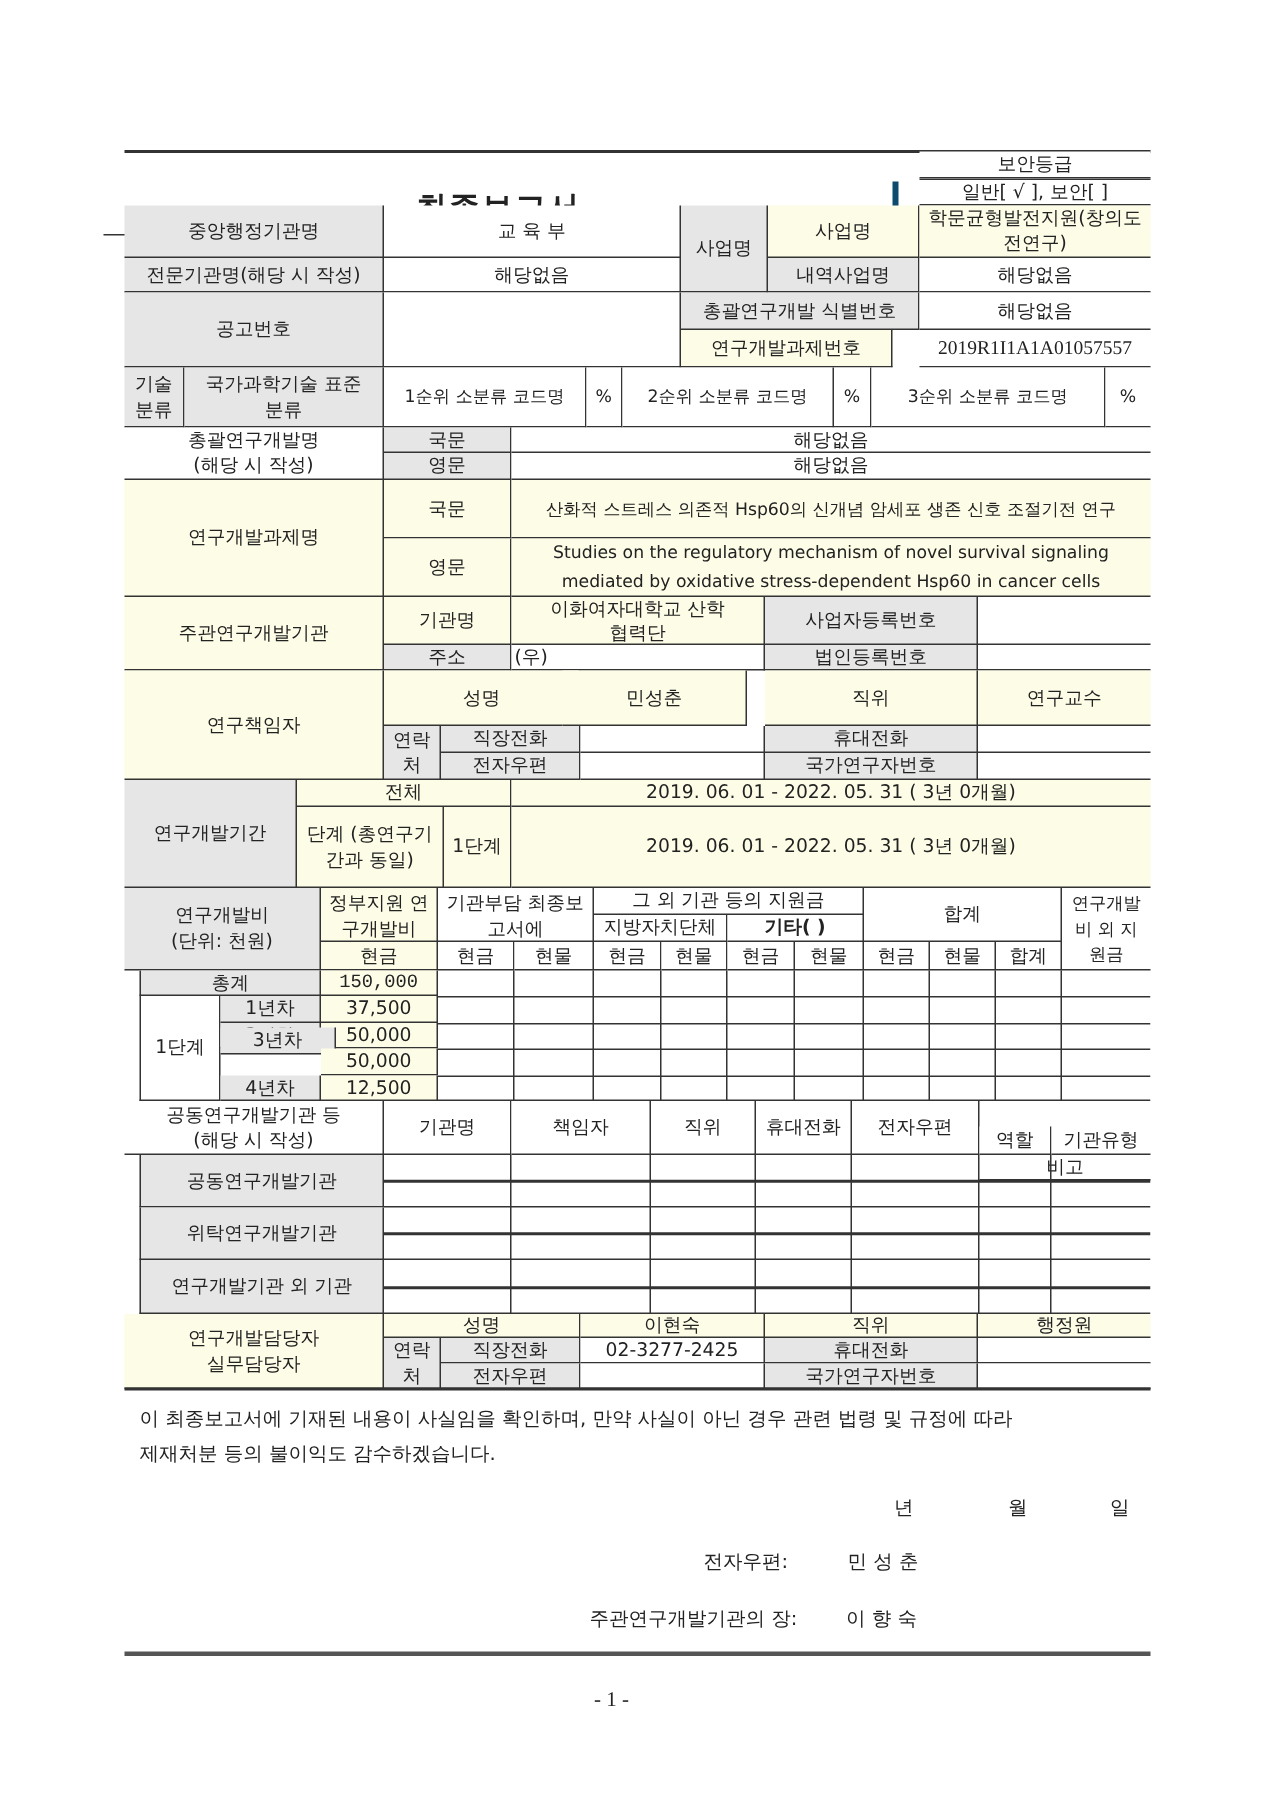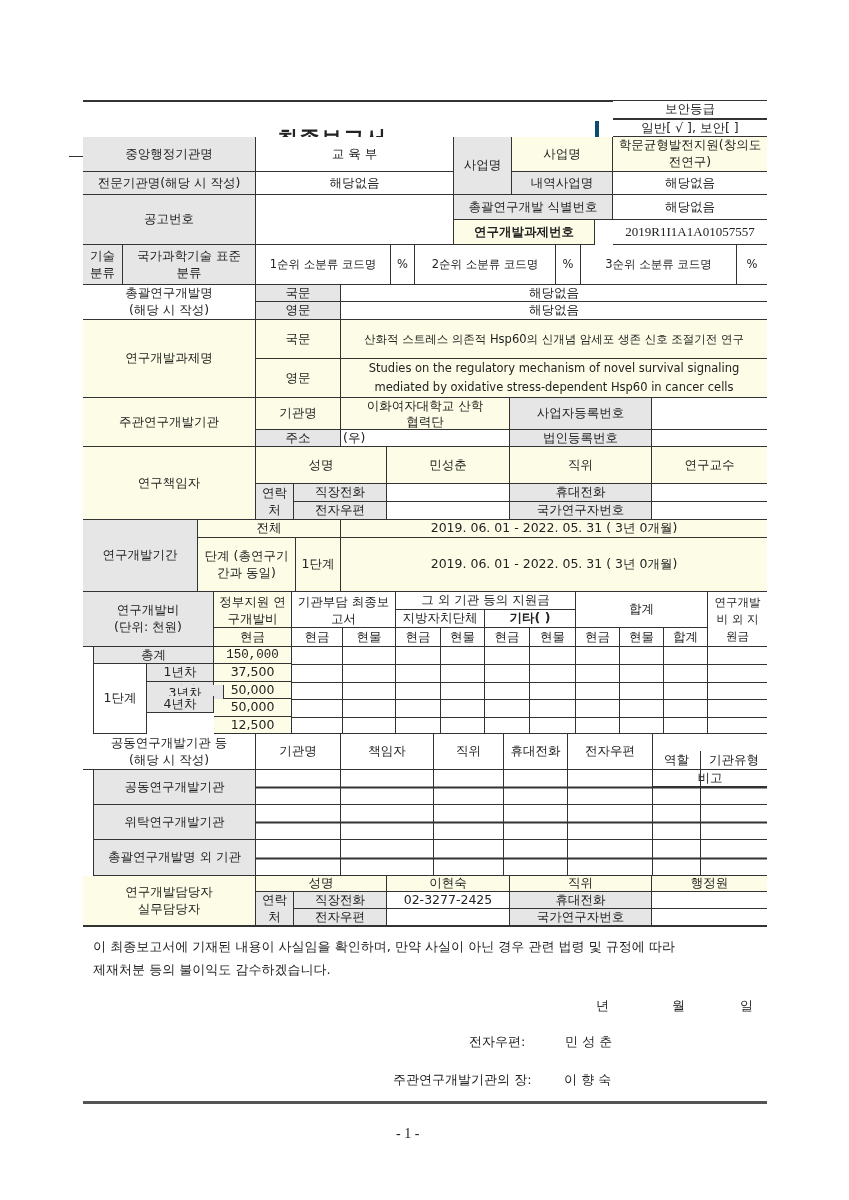--- a/index.html
+++ b/index.html
@@ -32,21 +32,21 @@
 
 <div class="abs c g" style="left:83px;top:172px;width:173px;height:23px;">전문기관명(해당 시 작성)</div>
 <div class="abs c w" style="left:256px;top:172px;width:198px;height:23px;">해당없음</div>
 <div class="abs c g" style="left:512px;top:172px;width:101px;height:23px;">내역사업명</div>
 <div class="abs c w" style="left:613px;top:172px;width:154px;height:23px;border-right:none;">해당없음</div>
 
 <div class="abs c g" style="left:83px;top:195px;width:173px;height:50px;">공고번호</div>
 <div class="abs c w" style="left:256px;top:195px;width:198px;height:50px;"></div>
 <div class="abs c g" style="left:454px;top:195px;width:159px;height:25px;">총괄연구개발 식별번호</div>
 <div class="abs c w" style="left:613px;top:195px;width:154px;height:25px;border-right:none;">해당없음</div>
-<div class="abs c y" style="left:454px;top:220px;width:141px;height:25px;font-weight:bold;">연구개발과제번호</div>
+<div class="abs c y" style="left:454px;top:220px;width:141px;height:25px;">연구개발과제번호</div>
 <div class="abs c w serif" style="left:613px;top:220px;width:154px;height:25px;border-right:none;font-size:13px;">2019R1I1A1A01057557</div>
 
 <div class="abs c g" style="left:83px;top:245px;width:40px;height:40px;padding:0 4px;">기술 분류</div>
 <div class="abs c g" style="left:123px;top:245px;width:133px;height:40px;padding:0 8px;">국가과학기술 표준분류</div>
 <div class="abs c w sm" style="left:256px;top:245px;width:135px;height:40px;">1순위 소분류 코드명</div>
 <div class="abs c w sm" style="left:391px;top:245px;width:24px;height:40px;">%</div>
 <div class="abs c w sm" style="left:415px;top:245px;width:141px;height:40px;">2순위 소분류 코드명</div>
 <div class="abs c w sm" style="left:556px;top:245px;width:25px;height:40px;">%</div>
 <div class="abs c w sm" style="left:581px;top:245px;width:156px;height:40px;">3순위 소분류 코드명</div>
 <div class="abs c w sm" style="left:737px;top:245px;width:30px;height:40px;border-right:none;">%</div>
@@ -71,21 +71,21 @@
 <div class="abs c y" style="left:341px;top:398px;width:169px;height:32px;padding:0 20px;line-height:16px;">이화여자대학교 산학협력단</div>
 <div class="abs c g" style="left:510px;top:398px;width:142px;height:32px;">사업자등록번호</div>
 <div class="abs c w" style="left:652px;top:398px;width:115px;height:32px;border-right:none;"></div>
 <div class="abs c g" style="left:256px;top:430px;width:85px;height:17px;">주소</div>
 <div class="abs c w" style="left:341px;top:430px;width:169px;height:17px;justify-content:flex-start;padding-left:2px;">(우)</div>
 <div class="abs c g" style="left:510px;top:430px;width:142px;height:17px;">법인등록번호</div>
 <div class="abs c w" style="left:652px;top:430px;width:115px;height:17px;border-right:none;"></div>
 
 <div class="abs c y" style="left:83px;top:447px;width:173px;height:73px;">연구책임자</div>
 <div class="abs c y" style="left:256px;top:447px;width:131px;height:37px;">성명</div>
-<div class="abs c y" style="left:387px;top:447px;width:123px;height:37px;">민성춘</div>
+<div class="abs c y" style="left:375px;top:447px;width:123px;height:37px;">민성춘</div>
 <div class="abs c y" style="left:510px;top:447px;width:142px;height:37px;">직위</div>
 <div class="abs c y" style="left:652px;top:447px;width:115px;height:37px;border-right:none;">연구교수</div>
 <div class="abs c g" style="left:256px;top:484px;width:38px;height:36px;">연락처</div>
 <div class="abs c g" style="left:294px;top:484px;width:93px;height:18px;">직장전화</div>
 <div class="abs c w" style="left:387px;top:484px;width:123px;height:18px;"></div>
 <div class="abs c g" style="left:510px;top:484px;width:142px;height:18px;">휴대전화</div>
 <div class="abs c w" style="left:652px;top:484px;width:115px;height:18px;border-right:none;"></div>
 <div class="abs c g" style="left:294px;top:502px;width:93px;height:18px;">전자우편</div>
 <div class="abs c w" style="left:387px;top:502px;width:123px;height:18px;"></div>
 <div class="abs c g" style="left:510px;top:502px;width:142px;height:18px;">국가연구자번호</div>
@@ -96,21 +96,21 @@
 <div class="abs c y" style="left:341px;top:520px;width:426px;height:18px;border-right:none;">2019. 06. 01 - 2022. 05. 31 ( 3년  0개월)</div>
 <div class="abs c y" style="left:198px;top:538px;width:98px;height:54px;padding:0 4px;">단계 (총연구기간과 동일)</div>
 <div class="abs c y" style="left:296px;top:538px;width:45px;height:54px;">1단계</div>
 <div class="abs c y" style="left:341px;top:538px;width:426px;height:54px;border-right:none;">2019. 06. 01 - 2022. 05. 31 ( 3년  0개월)</div>
 
 <div class="abs c g" style="left:83px;top:592px;width:131px;height:55px;flex-direction:column;">
   <span>연구개발비</span>
   <span>(단위: 천원)</span>
 </div>
 <div class="abs c y" style="left:214px;top:592px;width:78px;height:36px;padding:0 2px;line-height:17px;">정부지원 연구개발비</div>
-<div class="abs c w" style="left:292px;top:592px;width:104px;height:36px;padding:0 4px;line-height:17px;">기관부담 최종보고서</div>
+<div class="abs c w" style="left:292px;top:592px;width:104px;height:36px;padding:0 4px;line-height:17px;">기관부담 최종보고서에</div>
 <div class="abs c w" style="left:396px;top:592px;width:180px;height:18px;">그 외 기관 등의 지원금</div>
 <div class="abs c w" style="left:396px;top:610px;width:89px;height:18px;">지방자치단체</div>
 <div class="abs c w" style="left:485px;top:610px;width:91px;height:18px;font-weight:bold;">기타(    )</div>
 <div class="abs c w" style="left:576px;top:592px;width:132px;height:36px;">합계</div>
 <div class="abs c w sm" style="left:708px;top:592px;width:59px;height:55px;border-right:none;padding:0 4px;line-height:17px;">연구개발비 외 지원금</div>
 
 <div class="abs c y" style="left:214px;top:628px;width:78px;height:19px;">현금</div>
 <div class="abs c w" style="left:292px;top:628px;width:51px;height:19px;">현금</div>
 <div class="abs c w" style="left:343px;top:628px;width:53px;height:19px;">현물</div>
 <div class="abs c w" style="left:396px;top:628px;width:45px;height:19px;">현금</div>
@@ -124,21 +124,21 @@
 <div class="abs c g" style="left:93px;top:647px;width:121px;height:17px;border-left:1px solid #333;">총계</div>
 <div class="abs c y" style="left:214px;top:647px;width:78px;height:17px;font-family:Liberation Mono, monospace;">150,000</div>
 
 <div class="abs c w" style="left:93px;top:664px;width:54px;height:70px;border-left:1px solid #333;">1단계</div>
 <div class="abs c g" style="left:147px;top:664px;width:67px;height:18px;">1년차</div>
 <div class="abs c y" style="left:214px;top:664px;width:78px;height:18px;">37,500</div>
 <div class="abs c g" style="left:147px;top:682px;width:67px;height:17px;">2년차</div>
 <div class="abs c y" style="left:214px;top:682px;width:78px;height:17px;">50,000</div>
 <div class="abs c g" style="left:147px;top:685px;width:77px;height:18px;">3년차</div>
 <div class="abs c y" style="left:214px;top:699px;width:78px;height:18px;">50,000</div>
-<div class="abs c g" style="left:147px;top:696px;width:67px;height:17px;">4년차</div>
+<div class="abs c g" style="left:147px;top:717px;width:67px;height:17px;">4년차</div>
 <div class="abs c y" style="left:214px;top:717px;width:78px;height:17px;">12,500</div>
 
 <svg class="abs" style="left:292px;top:647px;" width="475" height="87">
   <g stroke="#333" stroke-width="1">
     <line x1="0" y1="17.5" x2="475" y2="17.5"></line>
     <line x1="0" y1="35.5" x2="475" y2="35.5"></line>
     <line x1="0" y1="52.5" x2="475" y2="52.5"></line>
     <line x1="0" y1="70.5" x2="475" y2="70.5"></line>
     <line x1="0" y1="86.5" x2="475" y2="86.5"></line>
     <line x1="50.5" y1="0" x2="50.5" y2="87"></line>
@@ -161,21 +161,21 @@
 <div class="abs c w" style="left:341px;top:734px;width:93px;height:36px;">책임자</div>
 <div class="abs c w" style="left:434px;top:734px;width:70px;height:36px;">직위</div>
 <div class="abs c w" style="left:504px;top:734px;width:64px;height:36px;">휴대전화</div>
 <div class="abs c w" style="left:568px;top:734px;width:85px;height:36px;">전자우편</div>
 <div class="abs c w" style="left:653px;top:770px;width:114px;height:17px;border-right:none;">비고</div>
 <div class="abs c w" style="left:653px;top:751px;width:48px;height:19px;">역할</div>
 <div class="abs c w" style="left:701px;top:751px;width:66px;height:19px;border-right:none;">기관유형</div>
 
 <div class="abs c g" style="left:93px;top:770px;width:163px;height:35px;border-left:1px solid #333;">공동연구개발기관</div>
 <div class="abs c g" style="left:93px;top:805px;width:163px;height:35px;border-left:1px solid #333;">위탁연구개발기관</div>
-<div class="abs c g" style="left:93px;top:840px;width:163px;height:36px;border-left:1px solid #333;">총괄연구개발명 외 기관</div>
+<div class="abs c g" style="left:93px;top:840px;width:163px;height:36px;border-left:1px solid #333;">연구개발기관 외 기관</div>
 
 <svg class="abs" style="left:256px;top:770px;" width="511" height="106">
   <g stroke="#333" stroke-width="1">
     <line x1="0" y1="17.5" x2="511" y2="17.5" stroke-width="2"></line>
     <line x1="0" y1="34.5" x2="511" y2="34.5"></line>
     <line x1="0" y1="52.5" x2="511" y2="52.5" stroke-width="2"></line>
     <line x1="0" y1="69.5" x2="511" y2="69.5"></line>
     <line x1="0" y1="88.5" x2="511" y2="88.5" stroke-width="2"></line>
     <line x1="0" y1="105.5" x2="511" y2="105.5"></line>
     <line x1="84.5" y1="0" x2="84.5" y2="106"></line>

